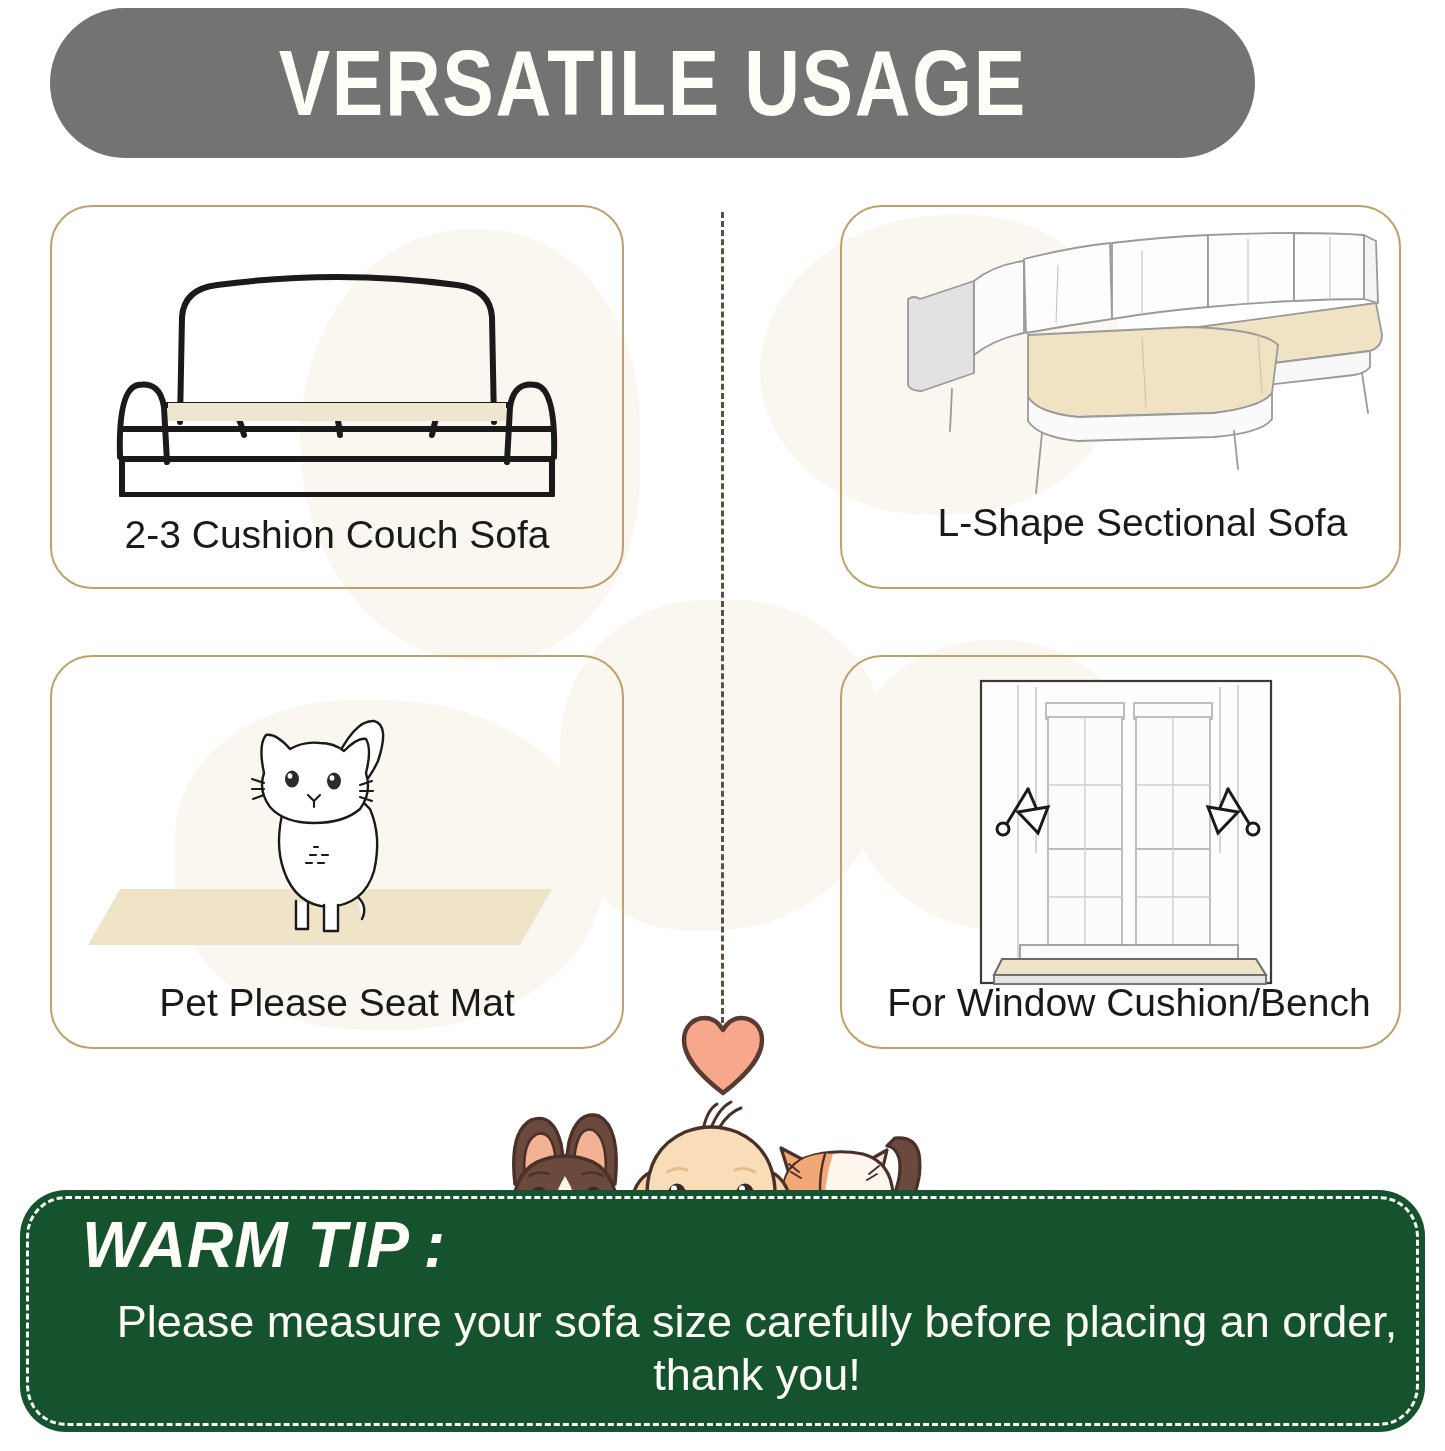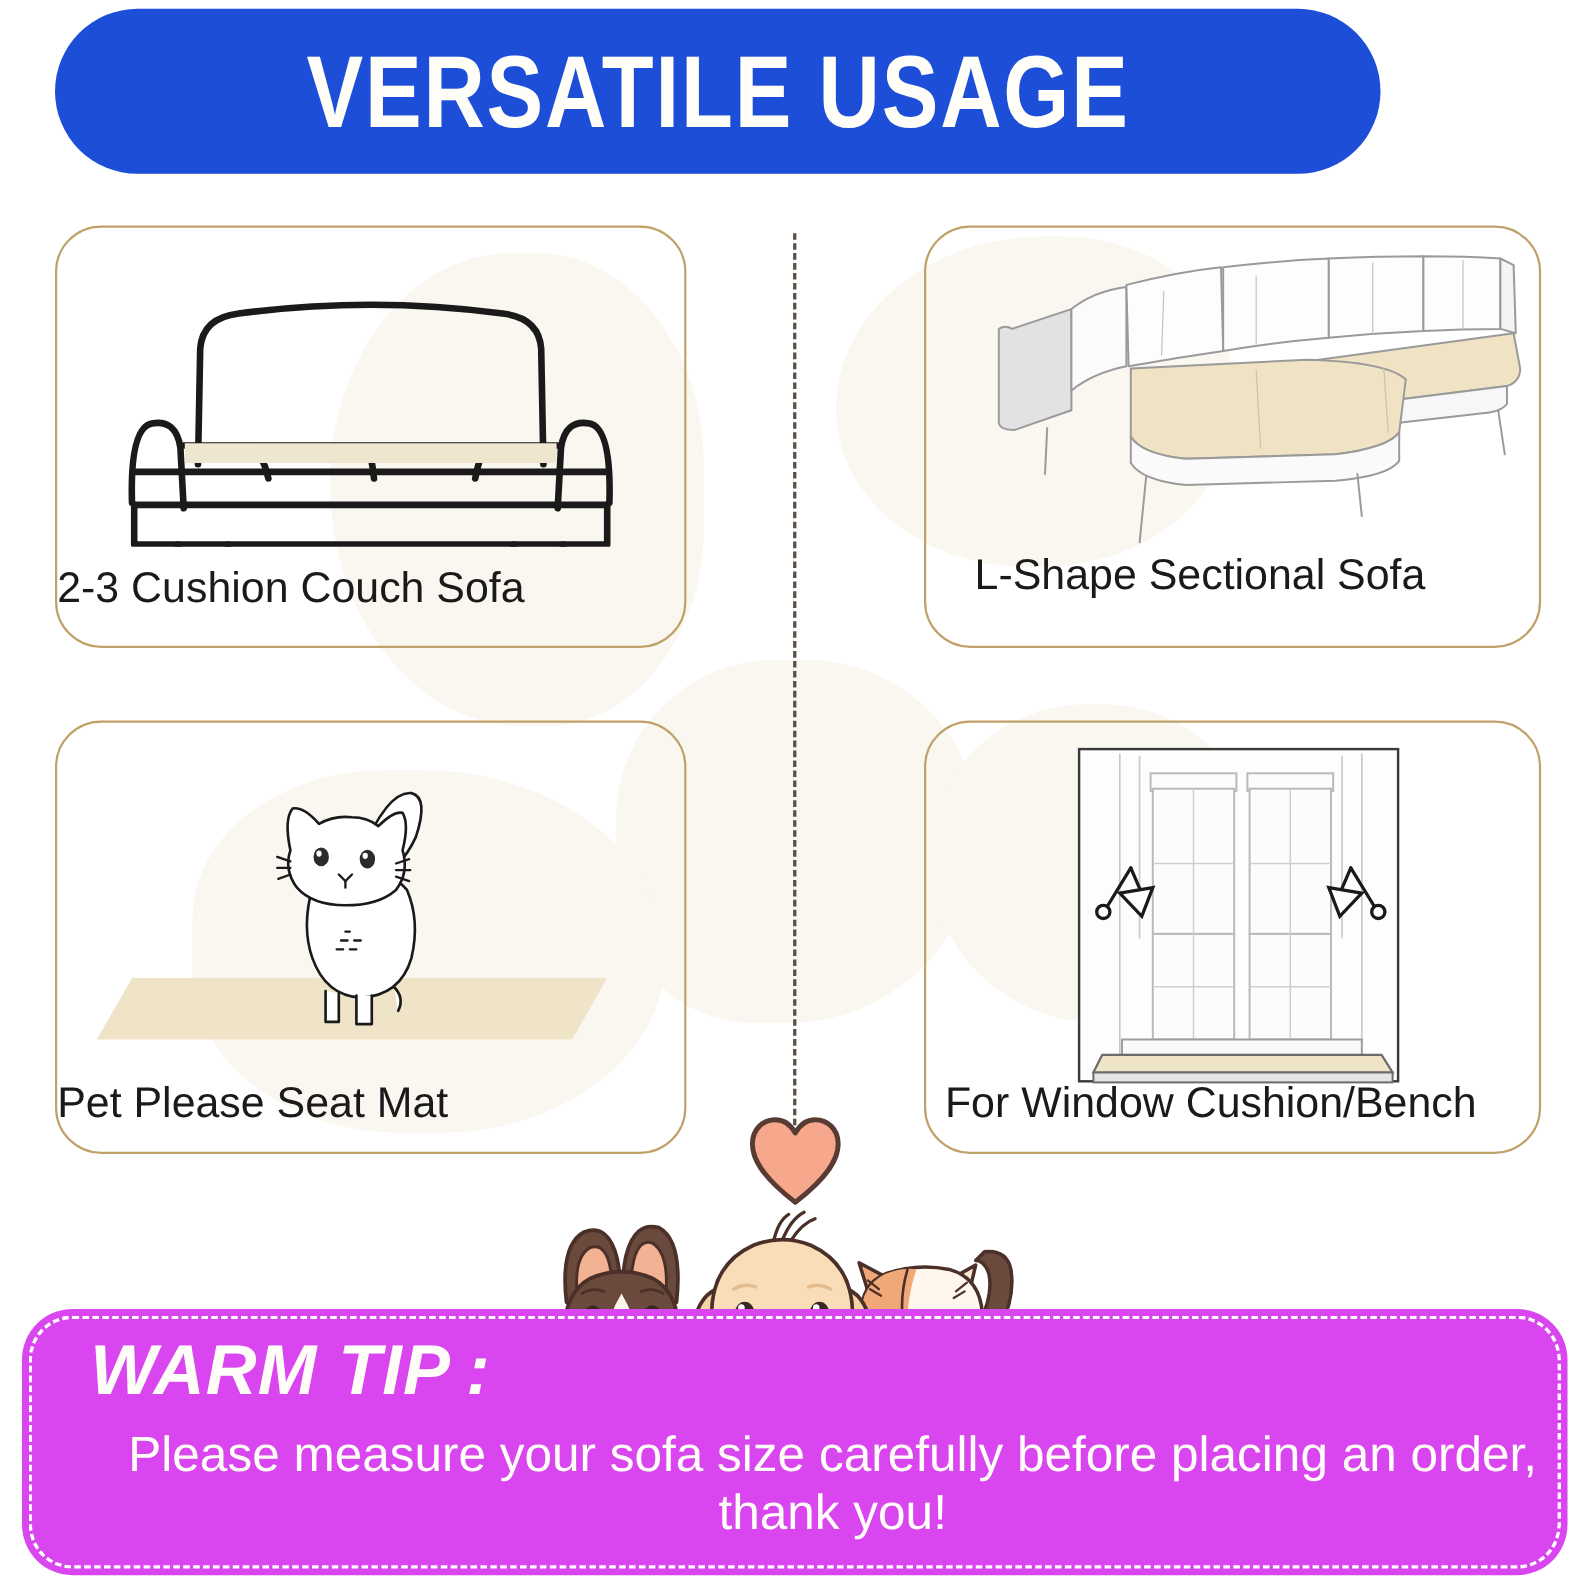--- a/index.html
+++ b/index.html
@@ -10,56 +10,56 @@
   .bg-layer{position:absolute;inset:0;overflow:hidden;pointer-events:none;}
   .blob{position:absolute;background:#FAF6F0;border-radius:50%;}
   .blob.b1{left:300px;top:230px;width:340px;height:430px;border-radius:52% 48% 45% 55%;}
   .blob.b2{left:560px;top:600px;width:330px;height:330px;border-radius:48% 52% 58% 42%;}
   .blob.b3{left:760px;top:215px;width:360px;height:300px;border-radius:55% 45% 50% 50%;}
   .blob.b4{left:845px;top:640px;width:300px;height:290px;border-radius:50% 50% 46% 54%;}
   .blob.b5{left:175px;top:700px;width:430px;height:330px;border-radius:44% 56% 52% 48%;}
 
   
   .title-banner{position:absolute;left:50px;top:8px;width:1205px;height:150px;
-      background:#1d4ed8;border-radius:75px;display:flex;align-items:center;
+      background:#737373;border-radius:75px;display:flex;align-items:center;
       justify-content:center;}
   .title-text{color:#FFFDF8;font-size:93px;line-height:1;font-weight:bold;
       letter-spacing:2px;transform:scaleX(.83);transform-origin:center;
       white-space:nowrap;font-family:"Liberation Sans Narrow","Liberation Sans",sans-serif;}
 
   
   .card{position:absolute;border:2.5px solid #BFA169;border-radius:42px;
         background:transparent;}
   .card.c1{left:50px;top:205px;width:570px;height:380px;}
   .card.c2{left:840px;top:205px;width:557px;height:380px;}
   .card.c3{left:50px;top:655px;width:570px;height:390px;}
   .card.c4{left:840px;top:655px;width:557px;height:390px;}
 
-  .card-label{position:absolute;left:0;right:0;text-align:left;
+  .card-label{position:absolute;left:0;right:0;text-align:center;
       color:#1a1a1a;font-size:39px;white-space:nowrap;}
   .c1 .card-label{bottom:30px;}
   .c2 .card-label{bottom:42px;margin-left:44px;}
   .c3 .card-label{bottom:22px;}
   .c4 .card-label{bottom:22px;padding-left:17px;}
 
   .art{position:absolute;left:0;right:0;top:0;}
 
   
   .divider{position:absolute;left:721px;top:212px;width:0;height:820px;
       border-left:3px dashed #5b5043;}
 
   
   .heart-wrap{position:absolute;left:678px;top:1013px;width:90px;height:85px;}
 
   
   .pets{position:absolute;left:495px;top:1088px;width:455px;height:210px;}
 
   
   .tip-banner{position:absolute;left:20px;top:1190px;width:1405px;height:242px;
-      background:#d946ef;border-radius:46px;
+      background:#14532d;border-radius:46px;
       outline:3px dashed #FFFFFF;outline-offset:-9px;}
   .tip-title{position:absolute;left:62px;top:18px;color:#FFFDF8;font-size:64px;
       font-weight:bold;font-style:italic;letter-spacing:1px;white-space:nowrap;}
   .tip-body{position:absolute;left:72px;top:105px;width:1330px;color:#FFFDF8;
       font-size:45px;line-height:1.18;text-align:center;}
 </style>
 </head>
 <body>
 
 <div class="bg-layer">

